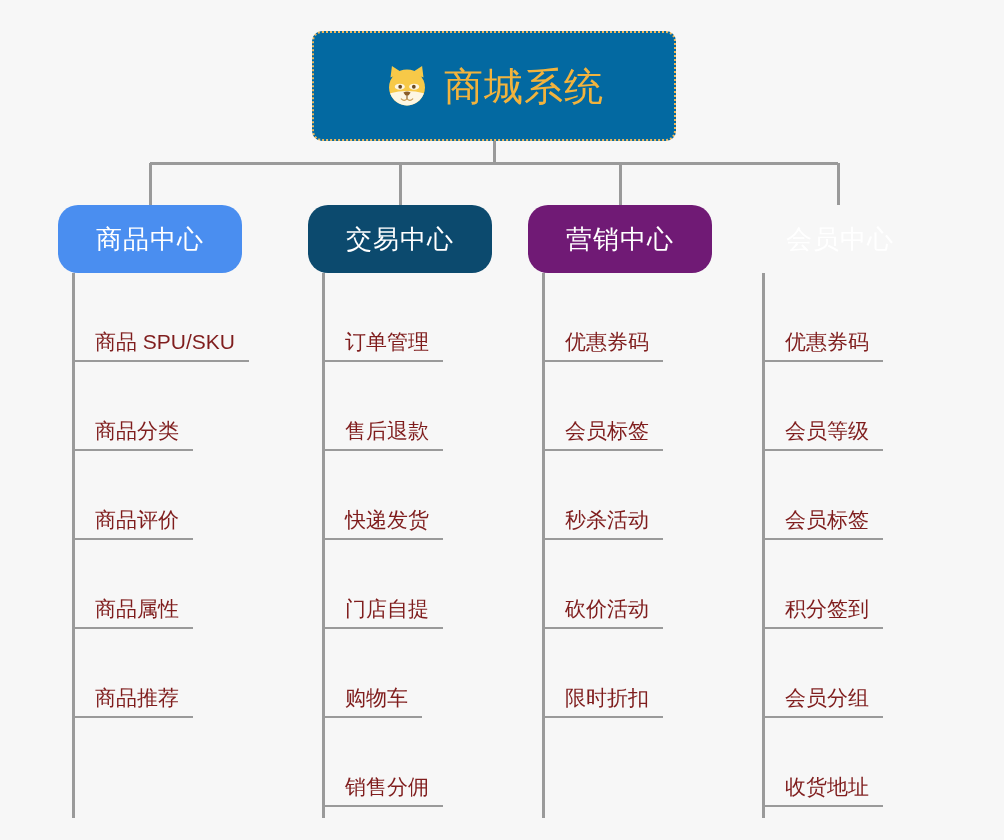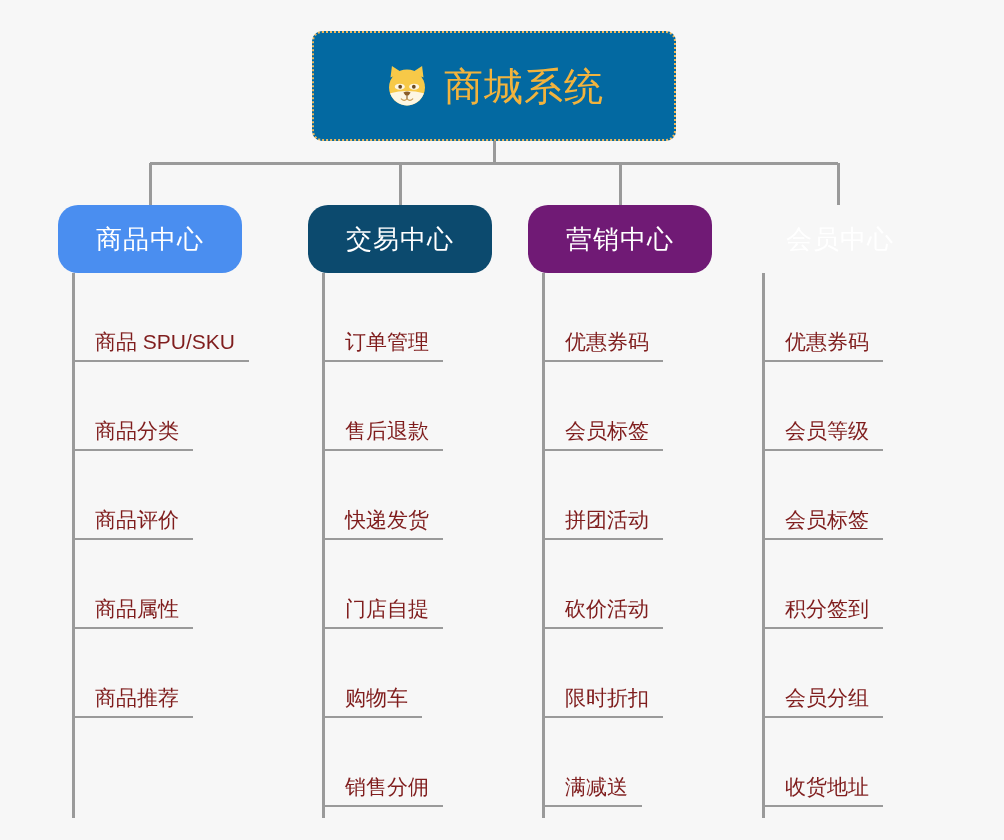--- a/index.html
+++ b/index.html
@@ -200,30 +200,27 @@
       <span>营销中心</span>
     </div>
     <div class="leaf-list">
       <div class="leaf-item">
           <span class="leaf-label">优惠券码</span>
         </div>
       <div class="leaf-item">
           <span class="leaf-label">会员标签</span>
         </div>
       <div class="leaf-item">
-          <span class="leaf-label">拼团活动</span>
+          <span class="leaf-label">秒杀活动</span>
         </div>
       <div class="leaf-item">
           <span class="leaf-label">砍价活动</span>
         </div>
       <div class="leaf-item">
           <span class="leaf-label">限时折扣</span>
-        </div>
-      <div class="leaf-item">
-          <span class="leaf-label">满减送</span>
         </div>
     </div>
   </div>
 
   <div class="column col-3">
     <div class="cat-header" style="background:#7bc council;">
       <span>会员中心</span>
     </div>
     <div class="leaf-list">
       <div class="leaf-item">

